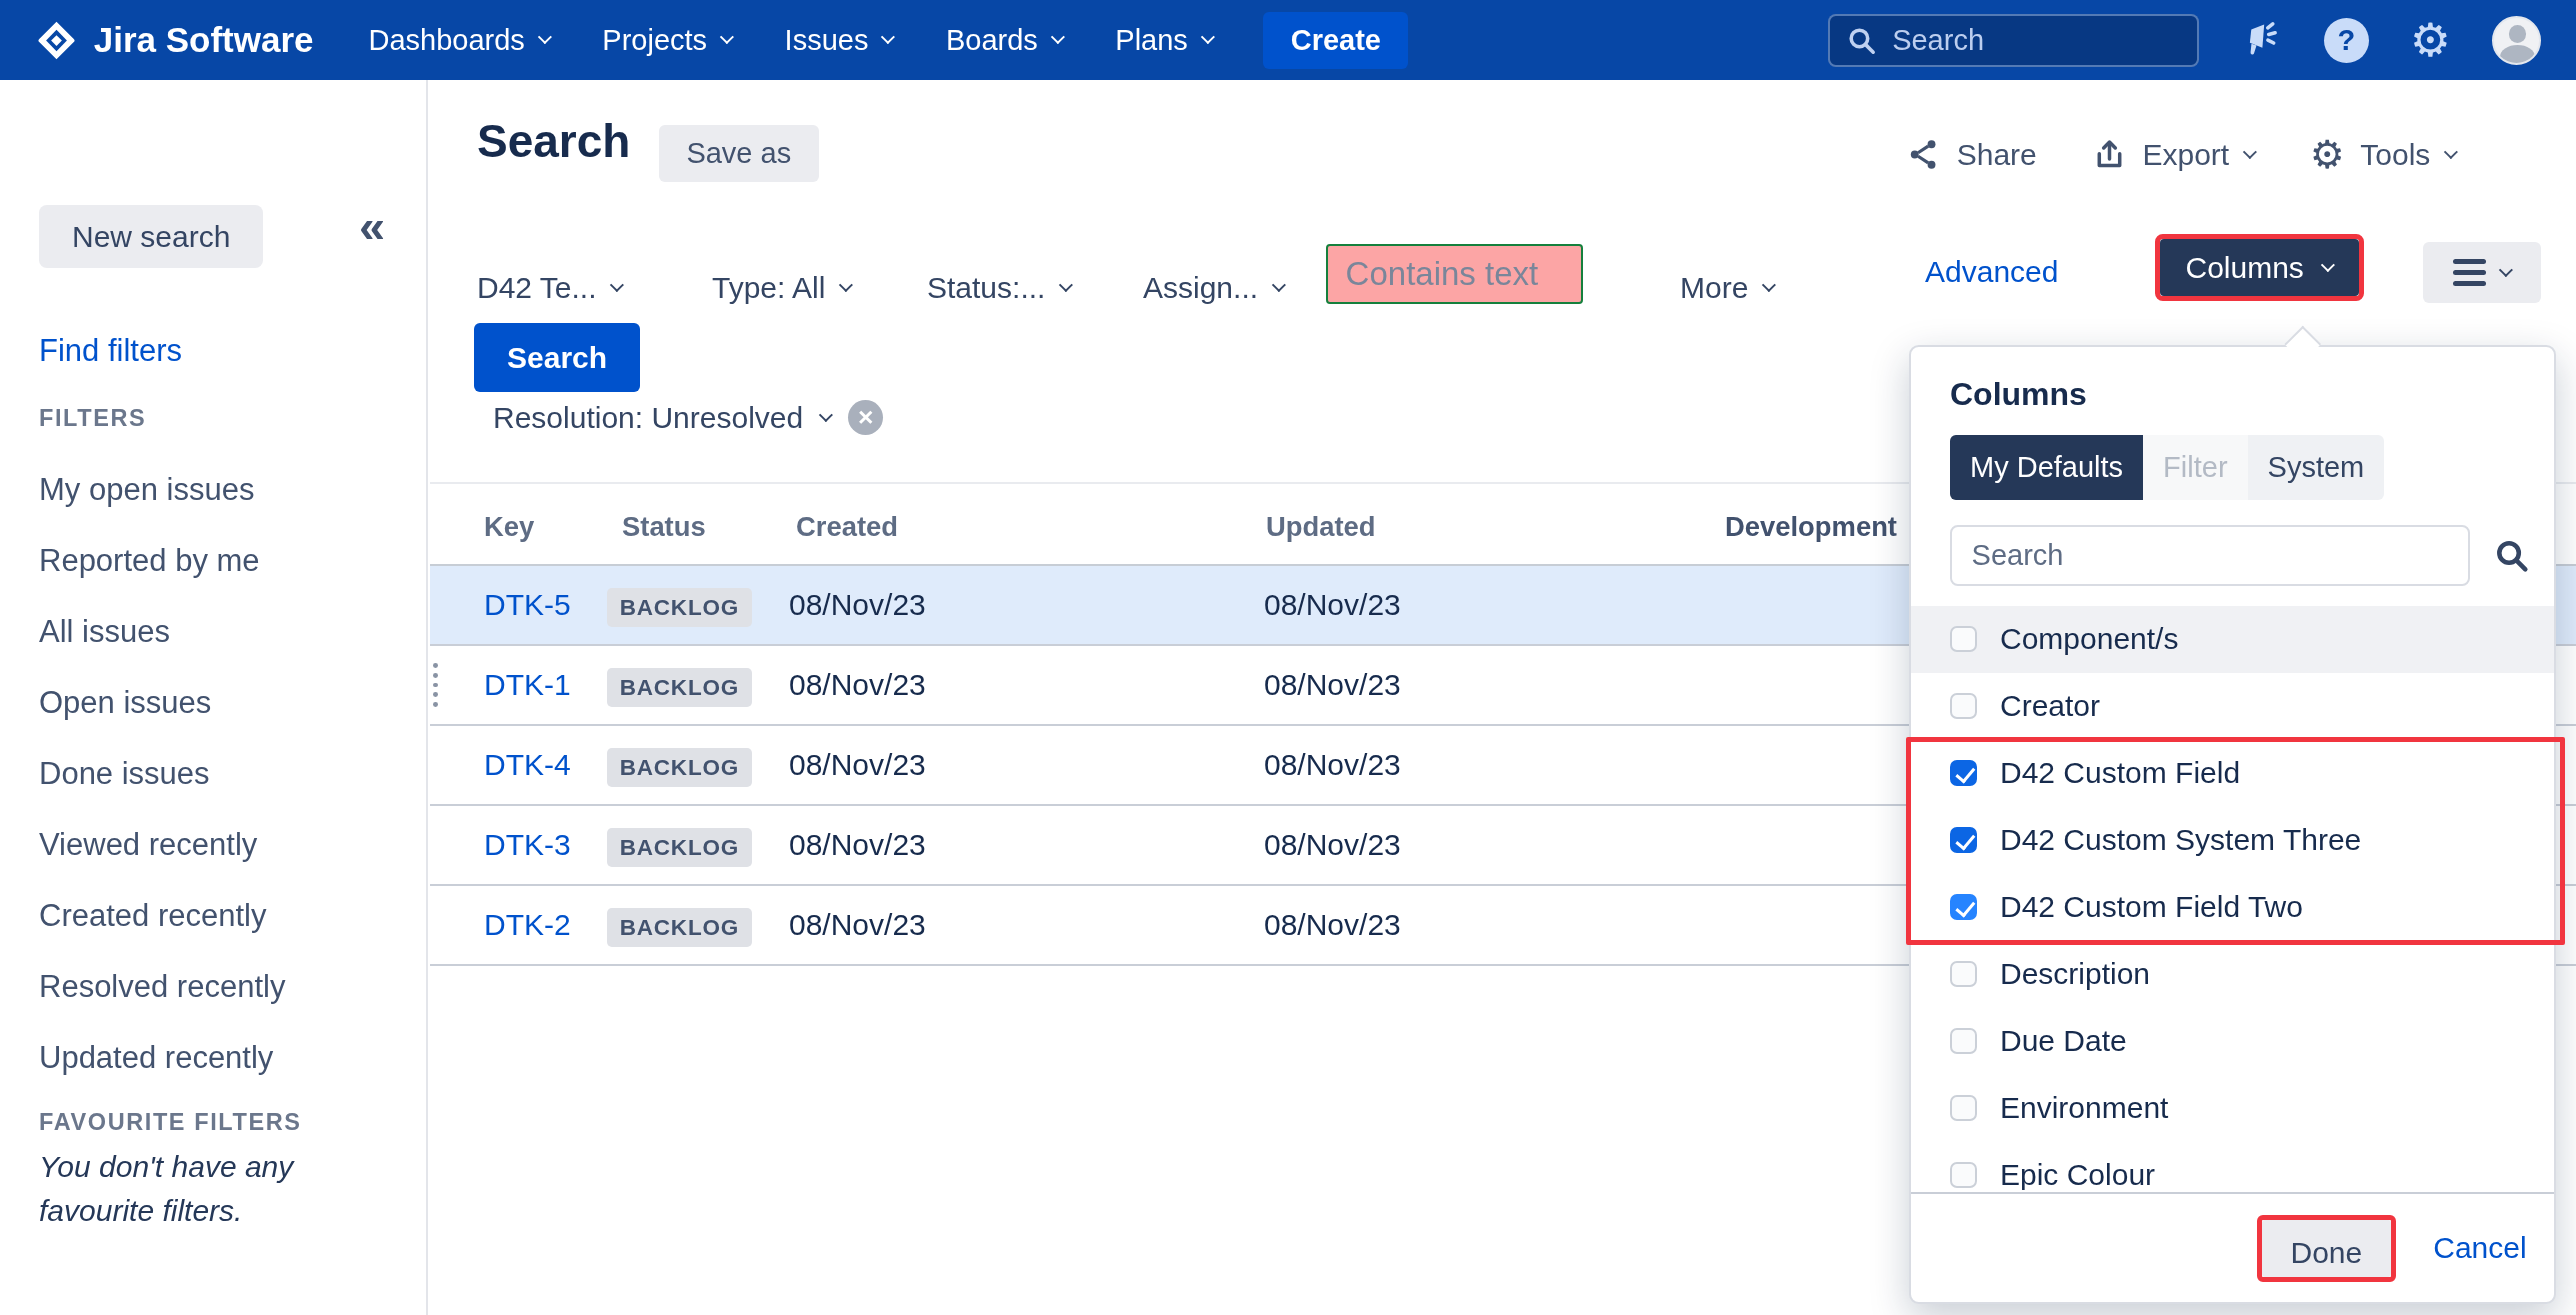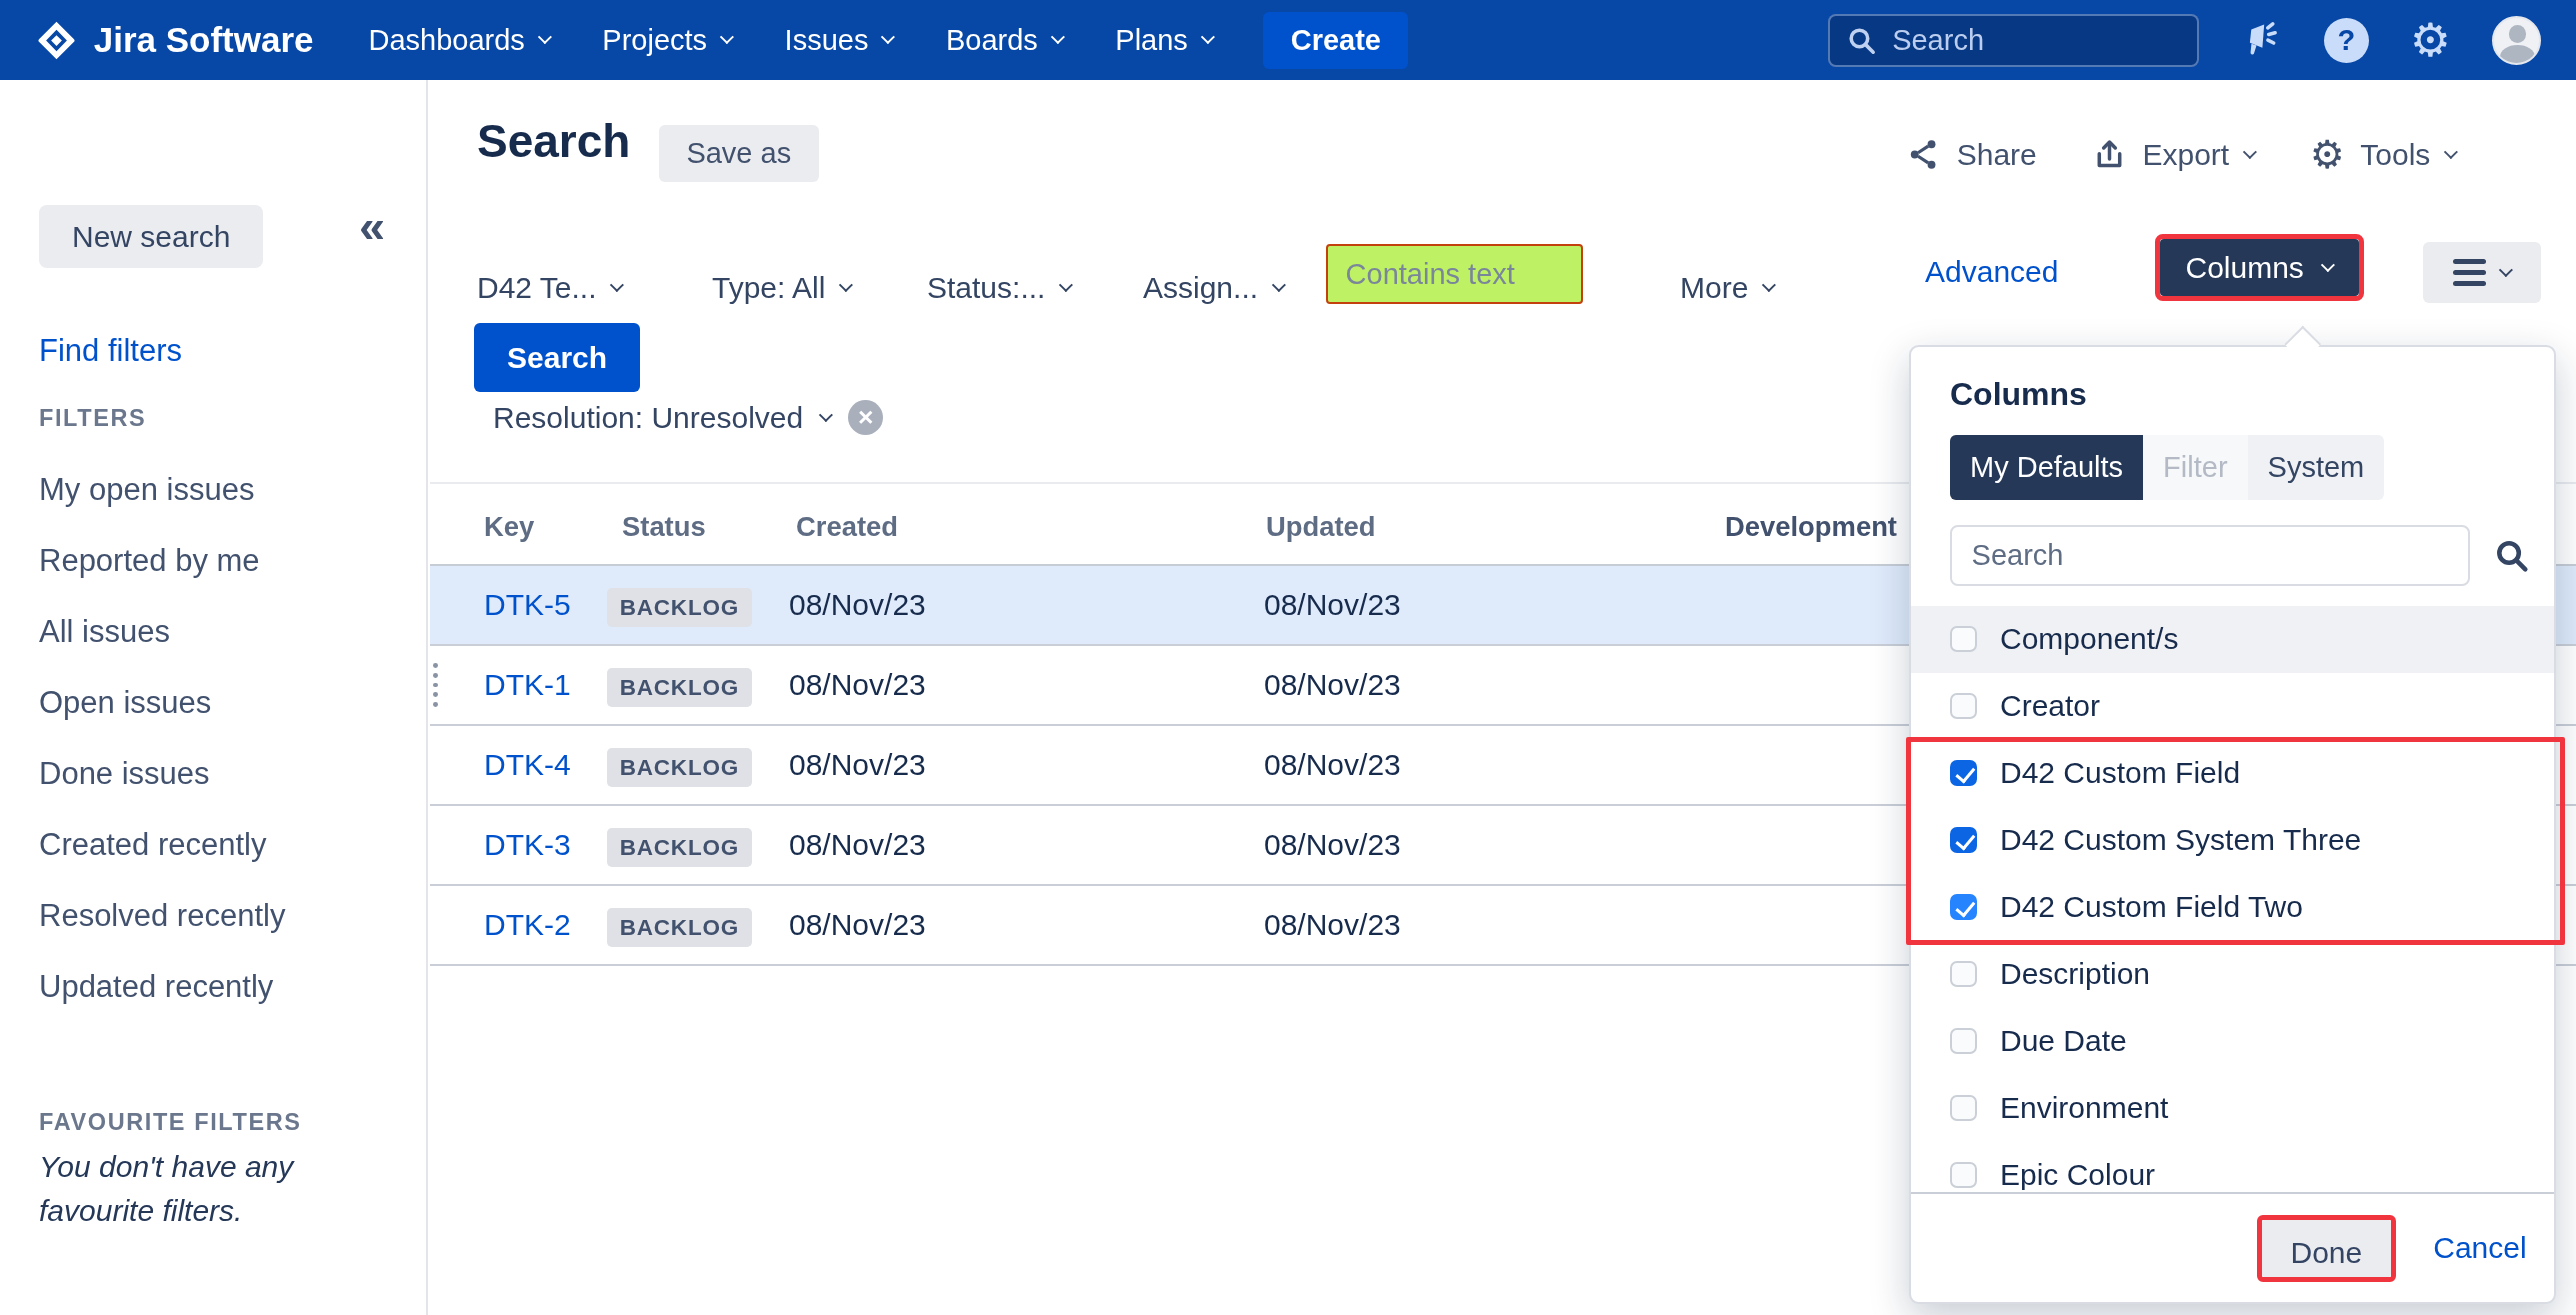--- a/index.html
+++ b/index.html
@@ -49,22 +49,22 @@
   
   .page-title{position:absolute;left:477px;top:114px;font-size:46px;font-weight:bold;color:#172B4D}
   .save-as-btn{position:absolute;left:659px;top:125px;height:57px;padding:0 27.4px;background:#EBECF0;border:none;
                border-radius:5.9px;font-size:29px;color:#42526E;font-family:inherit;cursor:pointer}
   .header-actions{position:absolute;top:135px;left:1906px;display:flex;align-items:center;gap:55px;color:#42526E;font-size:30px}
   .action{display:flex;align-items:center;gap:15.7px;cursor:pointer}
 
   
   .fi{position:absolute;top:260px;height:55px;display:flex;align-items:center;gap:15.7px;font-size:30px;color:#344563;cursor:pointer}
   .fi-project{left:477px}.fi-type{left:712px}.fi-status{left:927px}.fi-assignee{left:1143px}.fi-more{left:1680px}
-  .contains-input{position:absolute;left:1326px;top:244px;width:257px;height:60px;border:2px solid #c2410c;border-radius:3.9px;
-                  background:#bef264;padding:0 17.6px;font-size:29px;color:#344563;font-family:inherit;outline:none}
+  .contains-input{position:absolute;left:1326px;top:244px;width:257px;height:60px;border:2px solid #15803d;border-radius:3.9px;
+                  background:#fca5a5;padding:0 17.6px;font-size:33px;color:#344563;font-family:inherit;outline:none}
   .contains-input::placeholder{color:#7A869A}
   .advanced-link{position:absolute;left:1925px;top:255px;font-size:30px;color:var(--accent,#0052CC);text-decoration:none;cursor:pointer}
   .columns-ring{position:absolute;left:2155px;top:234px;border:5.9px solid var(--annotation,#F1353F);border-radius:7.8px;z-index:6}
   .columns-btn{display:flex;align-items:center;gap:19.6px;height:57px;padding:0 25.5px;background:var(--selected-tab,#253858);
                color:#fff;border:none;border-radius:3.9px;font-size:30px;font-family:inherit;cursor:pointer}
   .view-toggle{position:absolute;left:2423px;top:242px;width:118px;height:61px;background:#EBECF0;border:none;border-radius:5.9px;
                display:flex;align-items:center;justify-content:center;gap:15.7px;cursor:pointer;color:#344563}
   .bars{display:flex;flex-direction:column;gap:5.9px}
   .bars i{width:33px;height:4.9px;background:#344563;border-radius:2.9px}
 
@@ -190,20 +190,21 @@
     <button class="new-search-btn">New search</button>
     <button class="collapse-btn">«</button>
     <a class="find-filters">Find filters</a>
     <div class="side-heading filters-heading">FILTERS</div>
     <ul class="sidebar-list">
       <li>My open issues</li>
       <li>Reported by me</li>
       <li>All issues</li>
       <li>Open issues</li>
       <li>Done issues</li>
+      <li>Viewed recently</li>
       <li>Created recently</li>
       <li>Resolved recently</li>
       <li>Updated recently</li>
     </ul>
     <div class="side-heading fav-heading">FAVOURITE FILTERS</div>
     <div class="fav-empty">
       <div>You don't have any</div>
       <div>favourite filters.</div>
     </div>
   </aside>

